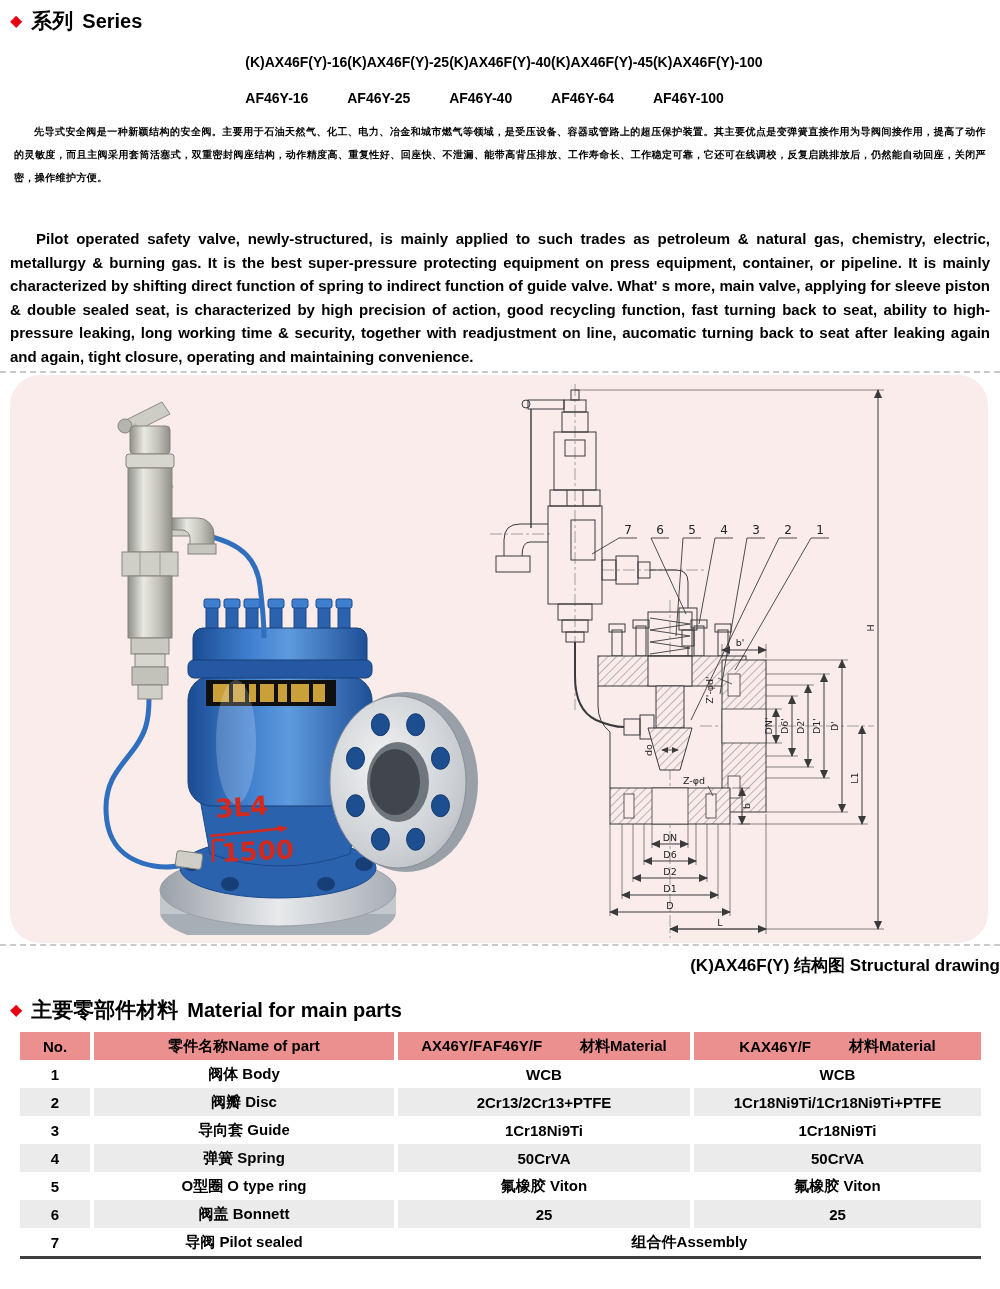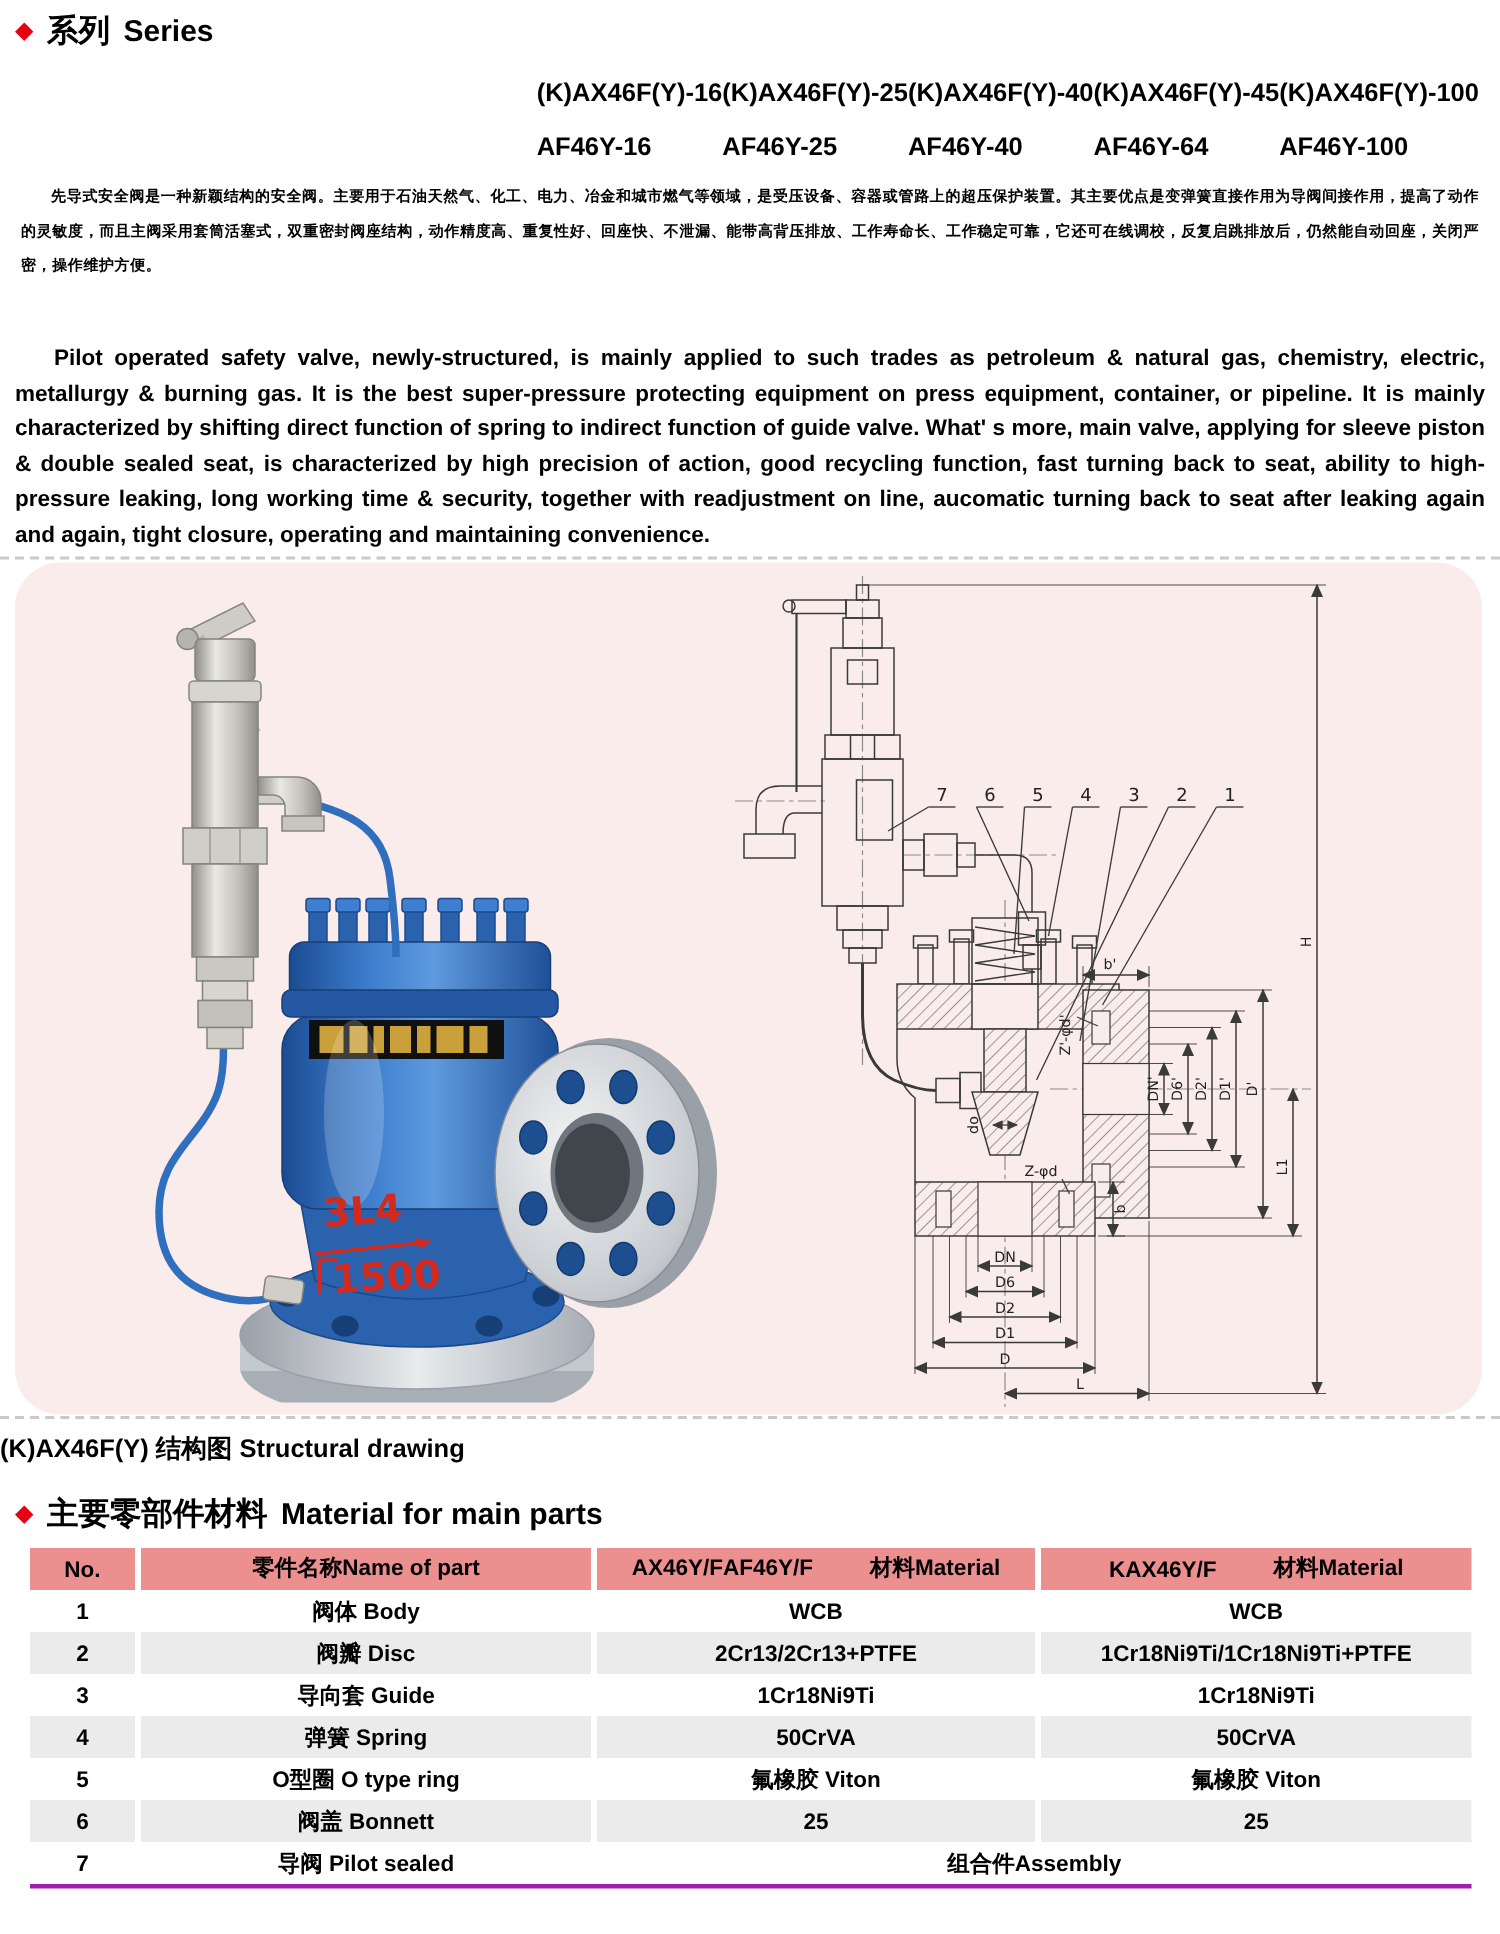--- a/index.html
+++ b/index.html
@@ -6,32 +6,32 @@
   body{
     width:1000px;height:1289px;position:relative;background:#ffffff;color:#000;
     font-family:"Liberation Sans","DejaVu Sans",sans-serif;overflow:hidden;
   }
   .abs{position:absolute;}
   
   .section-head{display:flex;align-items:center;gap:9px;font-weight:bold;font-size:21px;line-height:26px;}
   .diamond{color:#e60012;font-size:16px;line-height:16px;}
   .head-en{font-size:20px;}
   
-  .series-row{left:22px;top:44px;width:964px;display:flex;justify-content:flex-end;font-weight:bold;font-size:17px;}
+  .series-row{left:22px;top:44px;width:964px;display:flex;justify-content:center;font-weight:bold;font-size:14px;}
   .model div{line-height:36px;white-space:nowrap;}
   
   .para-zh{left:14px;top:110px;width:972px;font-size:10px;font-weight:bold;line-height:23px;text-align:justify;text-indent:2em;letter-spacing:.4px;}
   .para-en{left:10px;top:212px;width:980px;font-size:15px;font-weight:bold;line-height:23.5px;text-align:justify;text-indent:26px;}
   
   .dash-line{left:0;width:1000px;border-top:2px dashed #c9c9c9;height:0;}
   .figure-panel{left:10px;top:375px;width:978px;height:568px;background:#fbecec;border-radius:30px;}
-  .caption{left:0;top:954px;width:1000px;text-align:left;font-weight:bold;font-size:17px;}
+  .caption{left:0;top:954px;width:1000px;text-align:right;font-weight:bold;font-size:17px;}
   
   .materials-head{left:10px;top:997px;}
-  .mtable{left:20px;top:1032px;width:961px;border-bottom:3px solid #a21caf;}
+  .mtable{left:20px;top:1032px;width:961px;border-bottom:3px solid #404040;}
   .trow{display:grid;grid-template-columns:70px 300px 292px 287px;column-gap:4px;}
   .trow.merged{grid-template-columns:70px 300px 583px;}
   .td{display:flex;align-items:center;justify-content:center;font-weight:bold;font-size:15px;background:#fff;text-align:center;}
   .thead .td{background:#ec8f8f;height:56px;font-size:15px;}
   .trow .td{height:28px;}
   .trow.stripe .td{background:#ebebeb;}
   .hstack{display:flex;align-items:center;justify-content:center;gap:38px;}
   .vstack{display:flex;flex-direction:row;line-height:18px;}
   svg text{font-family:"DejaVu Sans","Liberation Sans",sans-serif;}
 </style>

